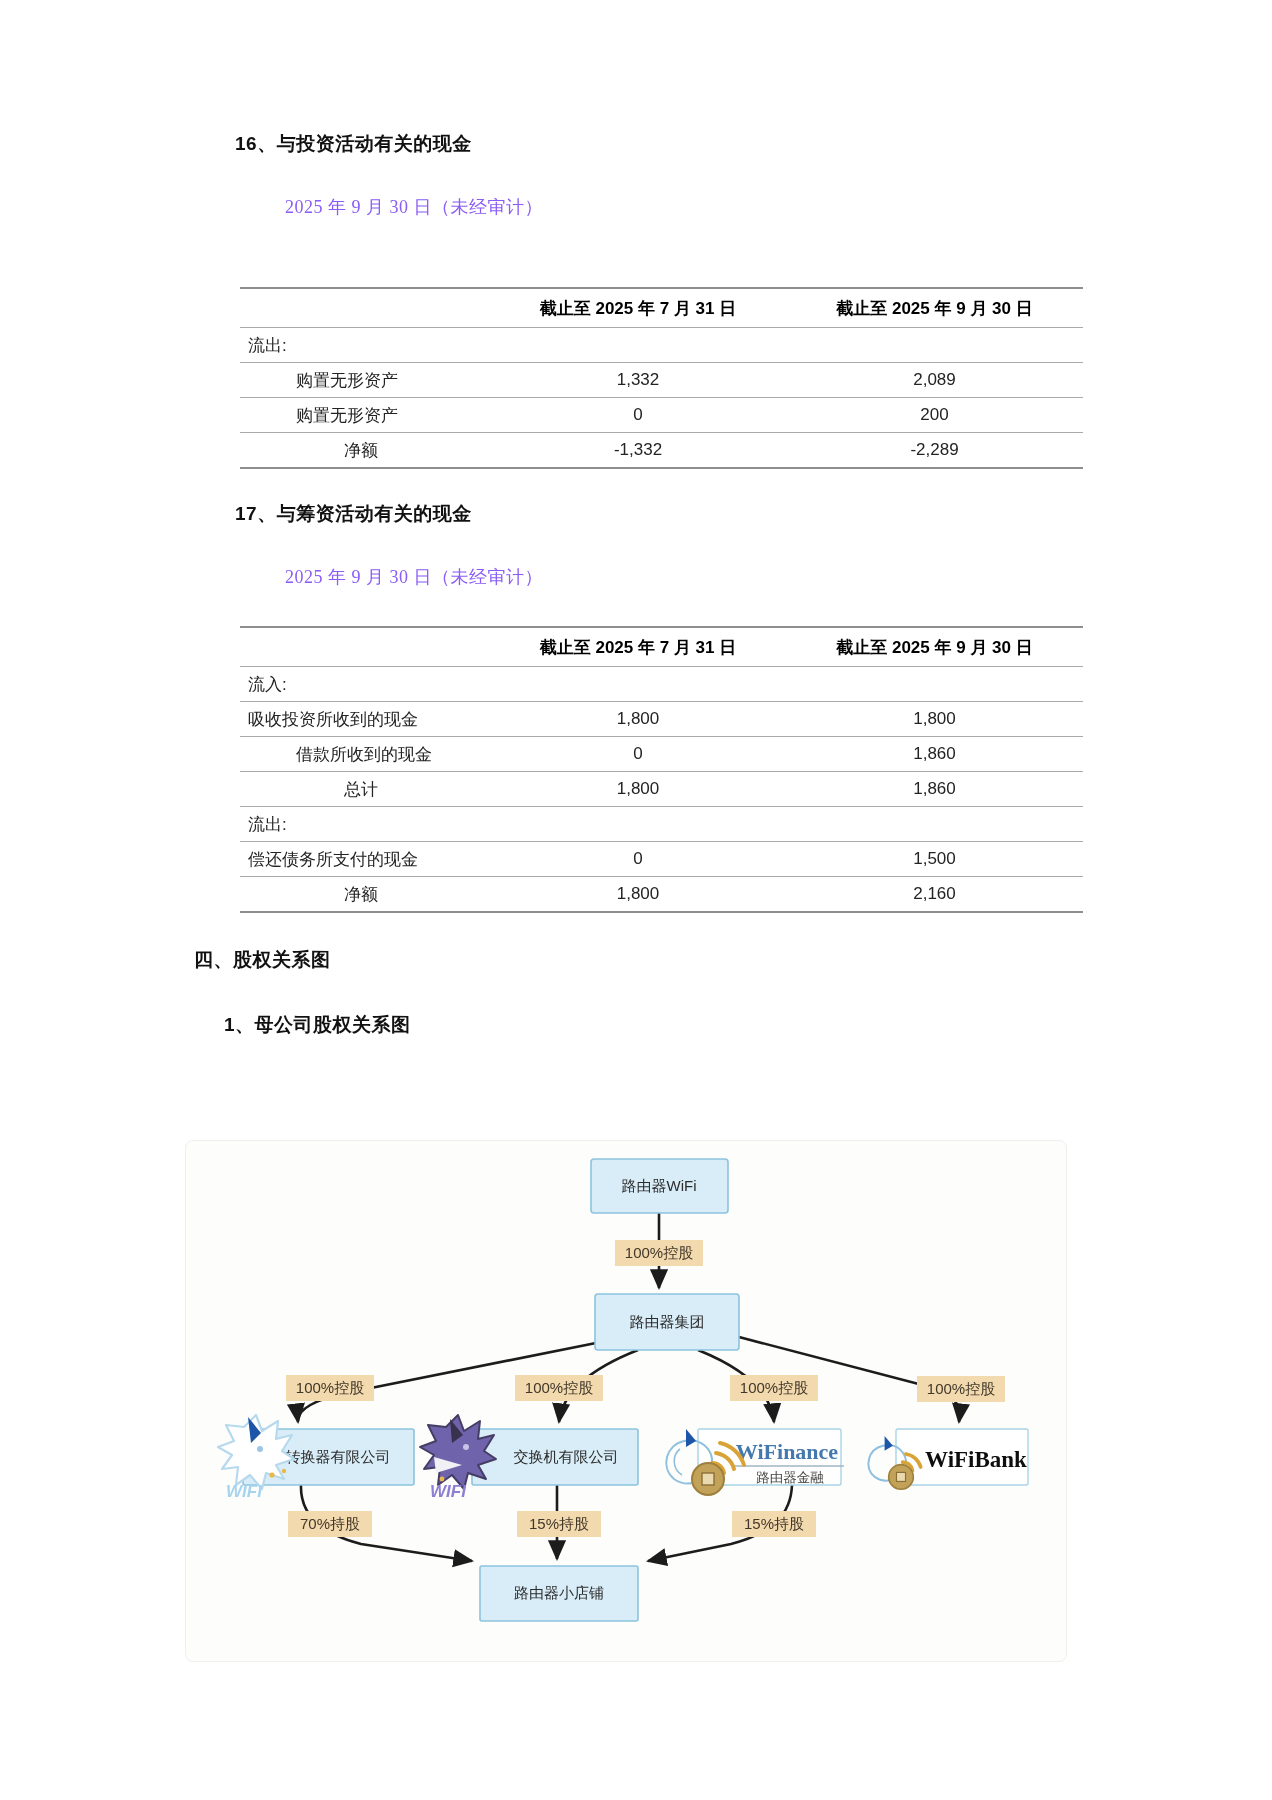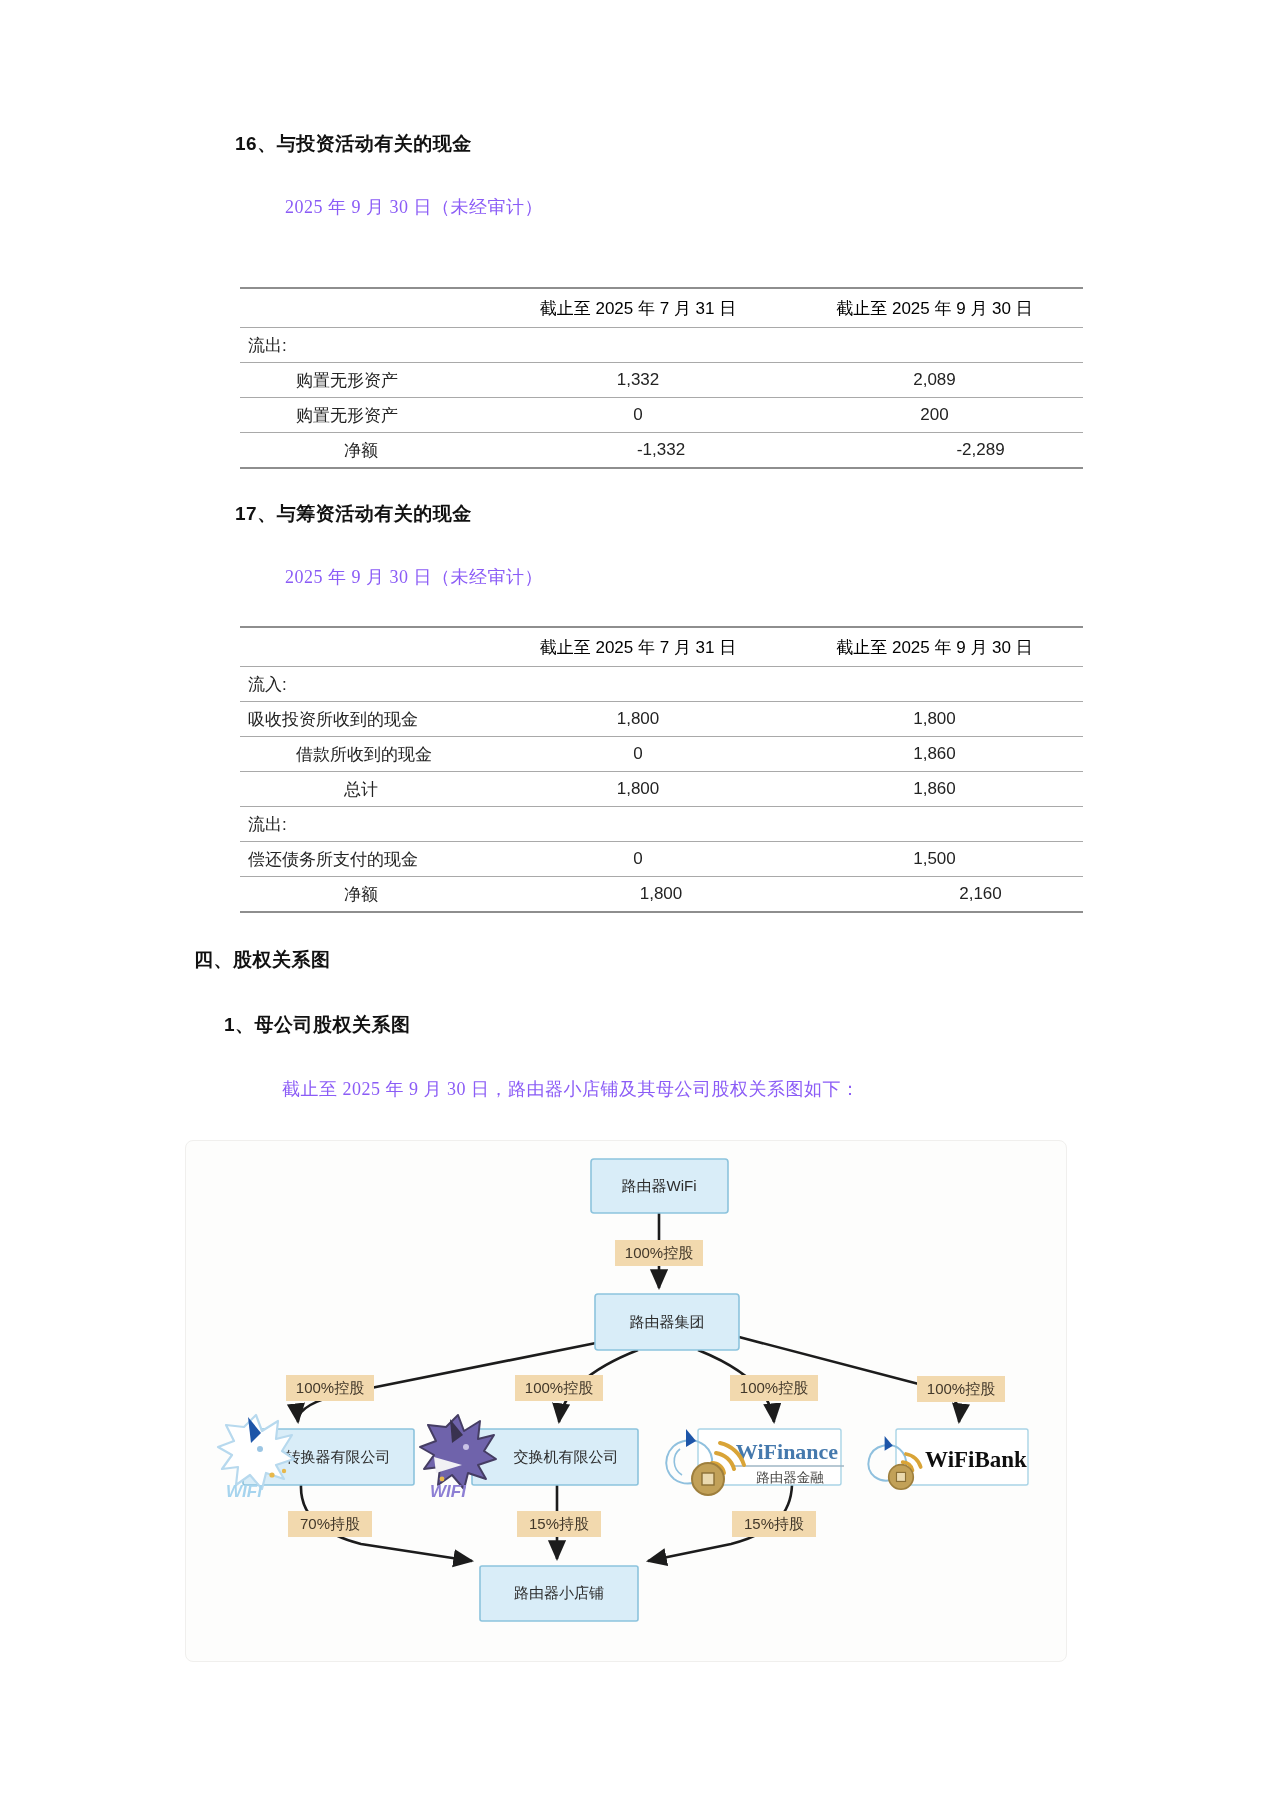--- a/index.html
+++ b/index.html
@@ -12,22 +12,22 @@
   .serif-p{font-family:"Liberation Serif", serif;font-size:18px;color:#8b5cf6;letter-spacing:.5px;}
   
   .fin-table{
     width:843px;border-top:2.5px solid #8e8e8e;border-bottom:2.5px solid #8e8e8e;
     font-size:17px;color:#232323;
   }
   .t-row{
     display:grid;grid-template-columns:250px 296px 297px;align-items:center;
     height:34px;border-bottom:1.5px solid #a9a9a9;
   }
-  .t-row:last-child{border-bottom:none;gap:23px;}
-  .t-row.t-head{height:38px;font-weight:400;color:#000;}
+  .t-row:last-child{border-bottom:none;}
+  .t-row.t-head{height:38px;font-weight:700;color:#000;}
   .t-cell{white-space:nowrap;overflow:hidden;}
   .t-cell.num{text-align:center;}
   .ind-0{padding-left:8px;}
   .ind-1{padding-left:56px;}
   .ind-2{padding-left:104px;}
   
   .diagram-wrap{
     width:880px;height:520px;background:#fdfdfc;border:1px solid #f0efed;border-radius:8px;
   }
   .diagram-wrap svg{display:block;}
@@ -116,21 +116,20 @@
     </div>
     <div class="t-row">
       <div class="t-cell ind-2">净额</div>
       <div class="t-cell num">1,800</div>
       <div class="t-cell num">2,160</div>
     </div>
   </div>
 
   <div class="abs h-bold" style="left:194px;top:947px;">四、股权关系图</div>
   <div class="abs h-bold" style="left:224px;top:1012px;">1、母公司股权关系图</div>
-  <div class="abs serif-p" style="left:282px;top:1077px;">截止至 2025 年 9 月 30 日，路由器小店铺及其母公司股权关系图如下：</div>
 
   <div class="abs diagram-wrap" style="left:185px;top:1140px;">
     <svg width="880" height="520" viewBox="0 0 880 520">
       <defs>
         <marker id="ah" markerWidth="9" markerHeight="8" refX="7.2" refY="3.5" orient="auto">
           <path d="M0,0 L8,3.5 L0,7 Z" fill="#1c1c1c"></path>
         </marker>
       </defs>
 
       <g stroke="#1c1c1c" stroke-width="2.6" fill="none">

